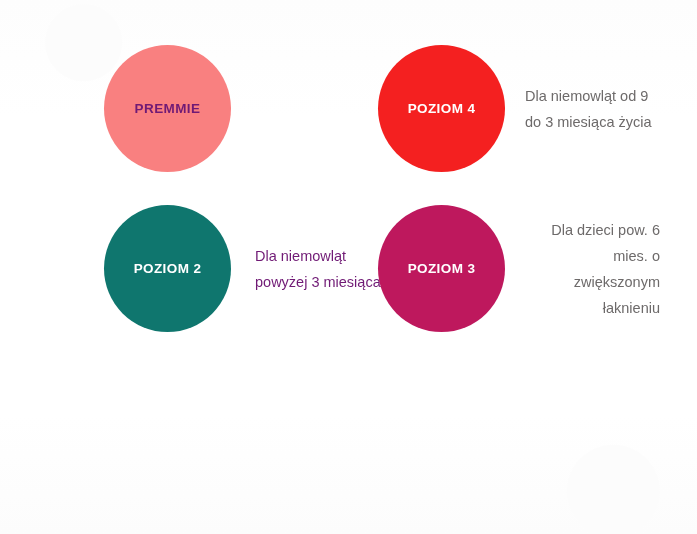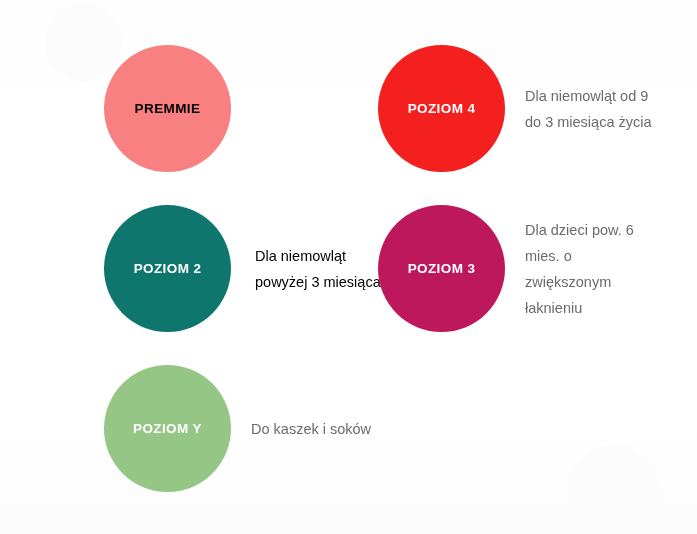--- a/index.html
+++ b/index.html
@@ -82,46 +82,40 @@
   .card.r3c1 { left: 104px; top: 365px; }
 </style>
 </head>
 <body style="background: rgb(255, 255, 255);">
 
 <div class="stage">
   <div class="grid">
 
     <div class="card r1c1">
       <div class="bubble" style="background: rgb(249, 128, 128);">
-        <span class="bubble-label" style="color: #000000;">PREMMIE</span>
+        <span class="bubble-label" style="color: #701a75;">PREMMIE</span>
       </div>
     </div>
 
     <div class="card r1c2">
       <div class="bubble" style="background: rgb(244, 32, 32);">
         <span class="bubble-label" style="color: rgb(255, 255, 255);">POZIOM 4</span>
       </div>
       <div class="desc" style="color: rgb(109, 106, 106);">Dla niemowląt od 9 do 3 miesiąca życia</div>
     </div>
 
     <div class="card r2c1">
       <div class="bubble" style="background: #0f766e;">
         <span class="bubble-label" style="color: rgb(255, 255, 255);">POZIOM 2</span>
       </div>
-      <div class="desc" style="color: #000000; margin-left: 24px;">Dla niemowląt powyżej 3 miesiąca</div>
+      <div class="desc" style="color: #701a75; margin-left: 24px;">Dla niemowląt powyżej 3 miesiąca</div>
     </div>
 
     <div class="card r2c2">
       <div class="bubble" style="background: #be185d;">
         <span class="bubble-label" style="color: rgb(255, 255, 255);">POZIOM 3</span>
       </div>
-      <div class="desc" style="color: rgb(109, 106, 106);">Dla dzieci pow. 6 mies. o zwiększonym łaknieniu</div>
+      <div class="desc" style="color: rgb(109, 106, 106); text-align: right;">Dla dzieci pow. 6 mies. o zwiększonym łaknieniu</div>
     </div>
 
-    <div class="card r3c1">
-      <div class="bubble" style="background: rgb(150, 198, 134);">
-        <span class="bubble-label" style="color: rgb(255, 255, 255);">POZIOM Y</span>
-      </div>
-      <div class="desc" style="color: rgb(109, 106, 106);">Do kaszek i soków</div>
-    </div>
 
   </div>
 </div>
 
 </body></html>

